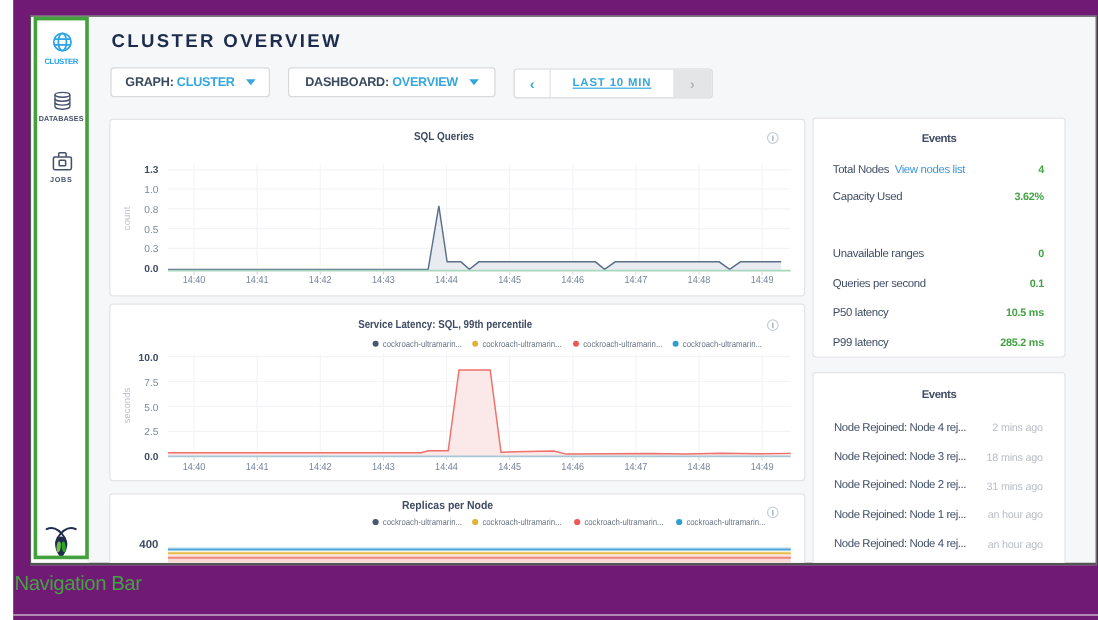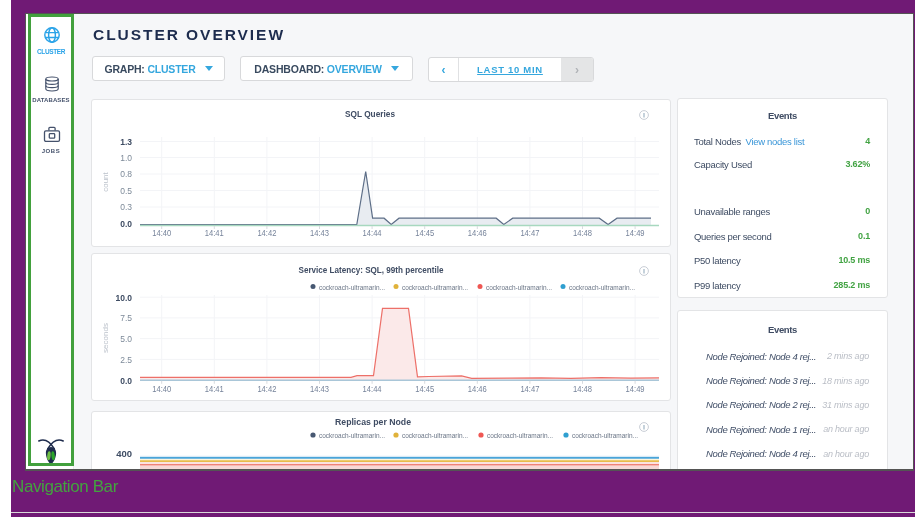--- a/index.html
+++ b/index.html
@@ -16,21 +16,21 @@
   .dd{position:absolute;height:25px;background:#fff;border:1px solid #d8d9db;border-radius:3px;box-sizing:border-box;
       display:flex;align-items:center;justify-content:center;font-size:10.5px;font-weight:bold;letter-spacing:-0.2px;color:#394a5f;}
   .blue{color:#35a7de;}
   .caret{display:inline-block;width:0;height:0;border-left:4px solid transparent;border-right:4px solid transparent;border-top:5px solid #35a7de;margin-left:9px;}
   .tsel{position:absolute;left:402px;top:43px;width:166px;height:25px;background:#fff;border:1px solid #d8d9db;border-radius:3px;box-sizing:border-box;display:flex;}
   .tseg{display:flex;align-items:center;justify-content:center;}
   .panel{position:absolute;background:#ffffff;border:1px solid #e3e4e6;border-radius:3px;box-sizing:border-box;}
   .ptitle{position:absolute;width:100%;text-align:center;font-size:11px;font-weight:bold;color:#3f4c63;}
   .srow{position:absolute;left:16px;right:17px;font-size:9.5px;letter-spacing:-0.3px;color:#3e4c63;line-height:11px;}
   .sval{position:absolute;right:0;top:0;font-weight:bold;color:#42a343;font-size:9px;letter-spacing:-0.2px;}
-  .erow{position:absolute;left:28px;right:18px;font-size:9.5px;letter-spacing:-0.35px;color:#3f4d66;line-height:11px;font-style:italic;}
+  .erow{position:absolute;left:17px;right:18px;font-size:9.5px;letter-spacing:-0.35px;color:#3f4d66;line-height:11px;}
   .etime{position:absolute;right:0;top:0.5px;font-size:9px;letter-spacing:-0.2px;color:#b9bdc5;}
 </style>
 </head>
 <body>
 <div class="page">
   <div class="frame">
 
     <div class="nav"></div>
     <svg class="abs" style="left:9.5px;top:4.5px;" width="32" height="32" viewBox="0 0 32 32">
       <g stroke="#2aa3e8" stroke-width="1.45" fill="none">

